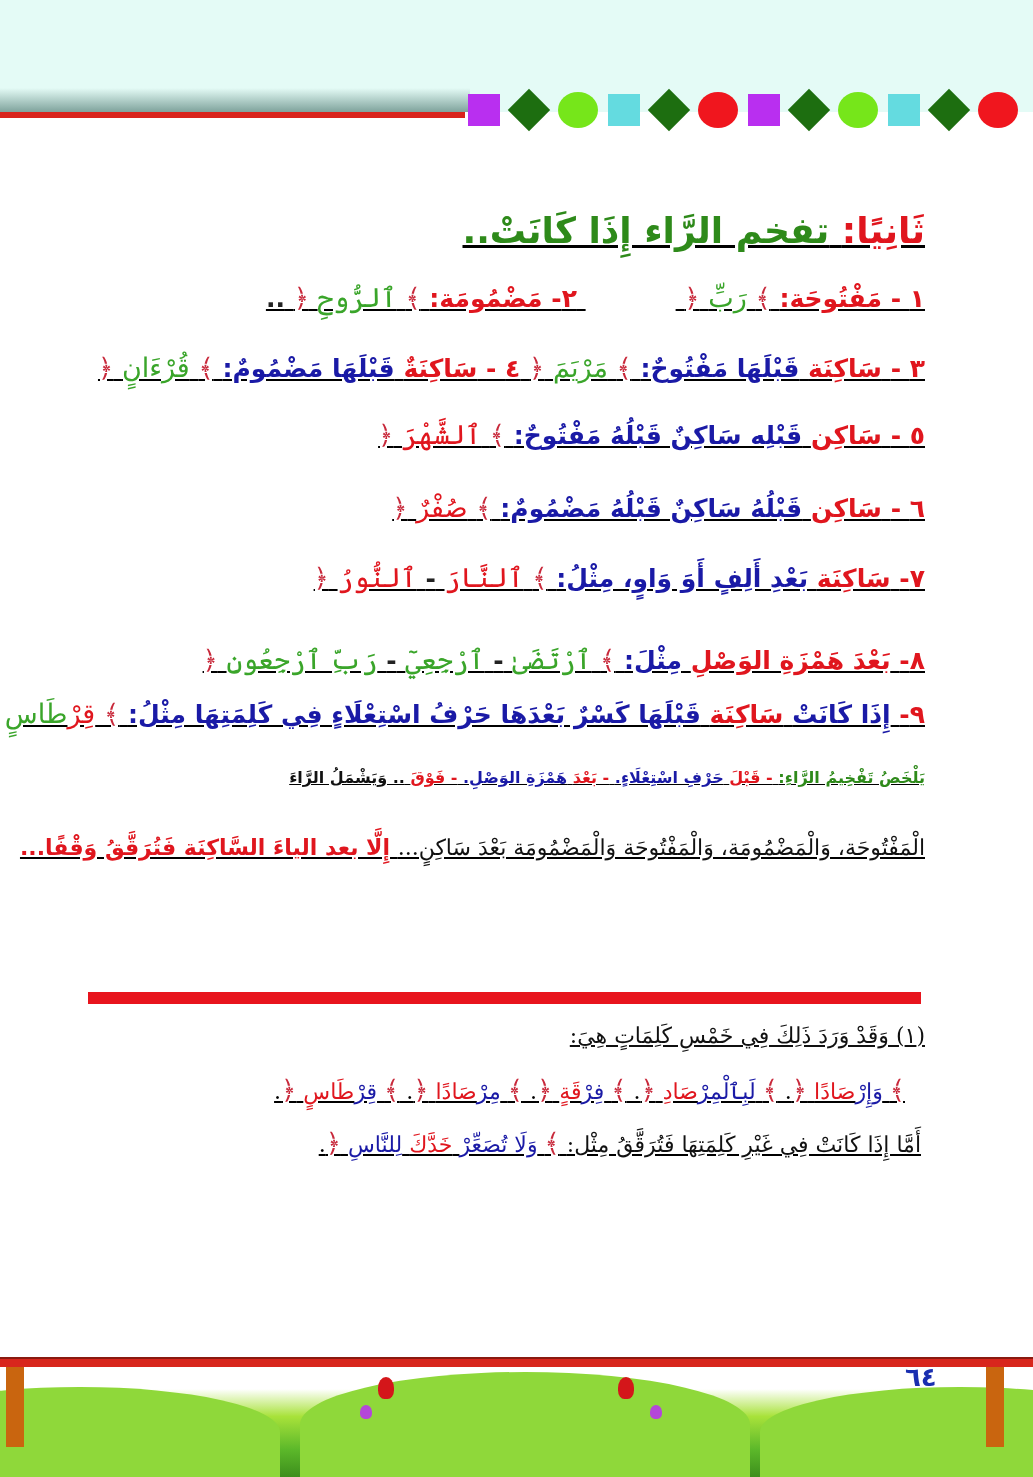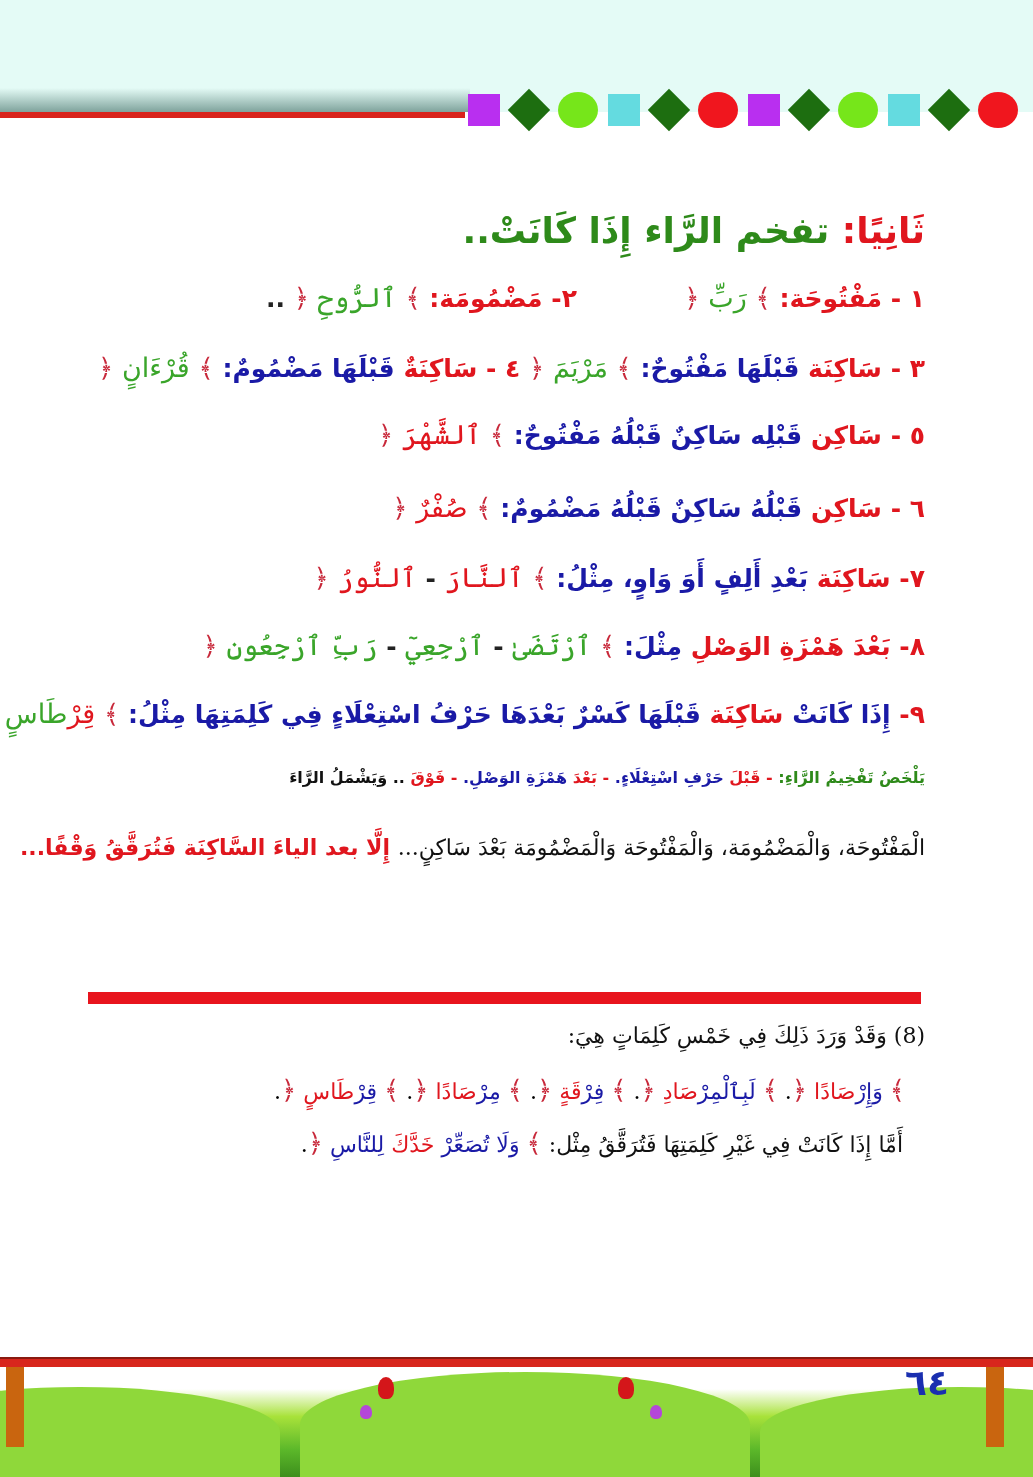--- a/index.html
+++ b/index.html
@@ -25,21 +25,21 @@
     display:flex; align-items:center; gap:10px;
   }
   .sh { flex:0 0 auto; }
   .sq { width:32px; height:32px; }
   .circ { width:40px; height:36px; border-radius:50%; }
   .dia { width:30px; height:30px; transform:rotate(45deg); margin:0 4px; }
 
   .content { position:absolute; left:60px; right:108px; top:0; direction:rtl; }
   .line {
     position:absolute; right:0; white-space:nowrap; direction:rtl;
-    font-family:"DejaVu Sans", sans-serif; font-weight:bold;
+    font-family:"DejaVu Sans", sans-serif; font-weight:bold;text-decoration:underline;
   }
   .title { top:210px; font-size:36px; }
   .row { font-size:25px; }
   .quran { font-family:"DejaVu Serif", serif; font-weight:normal; font-size:27px; }
   .orn { color:#c8283a; font-weight:normal; font-size:26px; font-family:"DejaVu Serif", serif; }
   .red { color:#e0161e; }
   .blue { color:#1a1aa6;margin-top:48px; }
   .green { color:#2e8a1a; }
   .green2 { color:#3aa52a; }
   .dark { color:#222; }
@@ -58,21 +58,21 @@
   .post { position:absolute; top:1367px; width:18px; height:80px; background:#c9650f; }
   .grass {
     position:absolute; left:0; top:1367px; width:1033px; height:110px;
     background:linear-gradient(#ffffff 0%, #ffffff 20%, #a8e23a 45%, #5cb82a 75%, #3d8f1c 100%);
   }
   .hill {
     position:absolute; bottom:0; width:400px; height:90px;
     background:#8fd83a; border-radius:50% 50% 0 0;
   }
   .page-num {
-    position:absolute; left:905px; top:1362px; font-size:36px; font-weight:bold;
+    position:absolute; left:905px; top:1362px; font-size:26px; font-weight:bold;
     color:#1a2fb0; font-family:"DejaVu Sans", sans-serif;
   }
   .flower { position:absolute; width:16px; height:22px; border-radius:50% 50% 40% 40%; }
 </style>
 </head>
 <body>
 
 <div class="header-band"></div>
 <div class="header-shadow"></div>
 <div class="header-redline"></div>
@@ -148,21 +148,21 @@
     <span class="red">٧-</span>
     <span class="red">سَاكِنَة</span>
     <span class="blue">بَعْدِ أَلِفٍ أَوَ وَاوٍ، مِثْلُ:</span>
     <span class="orn">﴾</span>
     <span class="quran red">ٱلنَّارَ</span>
     <span class="dark">-</span>
     <span class="quran red">ٱلنُّورُ</span>
     <span class="orn">﴿</span>
   </div>
 
-  <div class="line row" style="top:630px;">
+  <div class="line row" style="top:644px;">
     <span class="red">٨-</span>
     <span class="red">بَعْدَ هَمْزَةِ الوَصْلِ</span>
     <span class="blue">مِثْلَ:</span>
     <span class="orn">﴾</span>
     <span class="quran green2">ٱرْتَضَىٰ</span>
     <span class="dark">-</span>
     <span class="quran green2">ٱرْجِعِيٓ</span>
     <span class="dark">-</span>
     <span class="quran green2">رَبِّ ٱرْجِعُونِ</span>
     <span class="orn">﴿</span>
@@ -191,41 +191,41 @@
   </div>
   <div class="line row" style="top:835px; font-size:22px;text-align:center;">
     <span class="black fn">الْمَفْتُوحَة، وَالْمَضْمُومَة، وَالْمَفْتُوحَة وَالْمَضْمُومَة بَعْدَ سَاكِنٍ...</span>
     <span class="red">إِلَّا بعد الياءَ السَّاكِنَة فَتُرَقَّقُ وَقْفًا...</span>
   </div>
 </div>
 
 <div class="footnote-rule"></div>
 
 <div class="content">
-  <div class="line fn black" style="top:1023px;">(8) وَقَدْ وَرَدَ ذَلِكَ فِي خَمْسِ كَلِمَاتٍ هِيَ:</div>
+  <div class="line fn black" style="top:1023px;">(١) وَقَدْ وَرَدَ ذَلِكَ فِي خَمْسِ كَلِمَاتٍ هِيَ:</div>
 
   <div class="line fn" style="top:1075px; right:20px;">
     <span class="orn">﴾</span>
     <span><span class="blue">وَإِرْ</span><span class="red">صَادًا</span></span>
     <span class="orn">﴿</span>.
     <span class="orn">﴾</span>
     <span><span class="blue">لَبِٱلْمِرْ</span><span class="red">صَادِ</span></span>
     <span class="orn">﴿</span>.
     <span class="orn">﴾</span>
     <span><span class="blue">فِرْ</span><span class="red">قَةٍ</span></span>
     <span class="orn">﴿</span>.
     <span class="orn">﴾</span>
     <span><span class="blue">مِرْ</span><span class="red">صَادًا</span></span>
     <span class="orn">﴿</span>.
     <span class="orn">﴾</span>
     <span><span class="blue">قِرْ</span><span class="red">طَاسٍ</span></span>
     <span class="orn">﴿</span>.
   </div>
 
-  <div class="line fn" style="top:1128px; right:22px;">
+  <div class="line fn" style="top:1128px; right:4px;">
     <span class="black">أَمَّا إِذَا كَانَتْ فِي غَيْرِ كَلِمَتِهَا فَتُرَقَّقُ مِثْل:</span>
     <span class="orn">﴾</span>
     <span class="blue">وَلَا تُصَعِّرْ</span>
     <span class="red">خَدَّكَ</span>
     <span class="blue">لِلنَّاسِ</span>
     <span class="orn">﴿</span>.
   </div>
 </div>
 
 <div class="grass">

